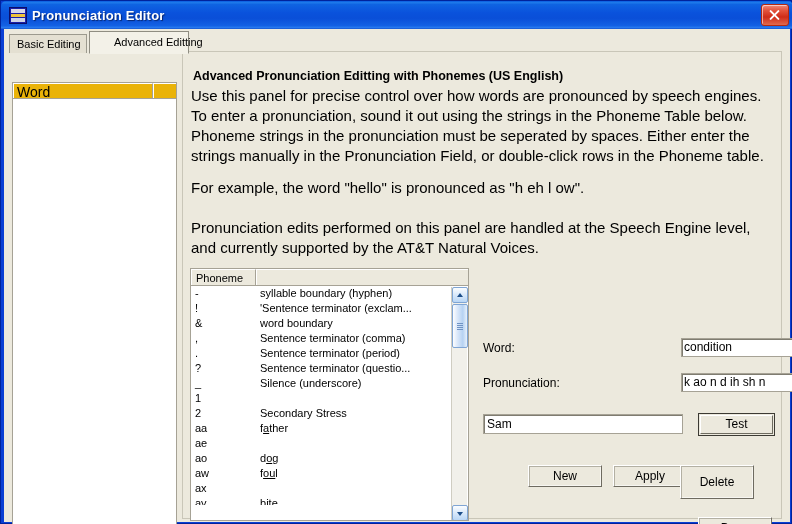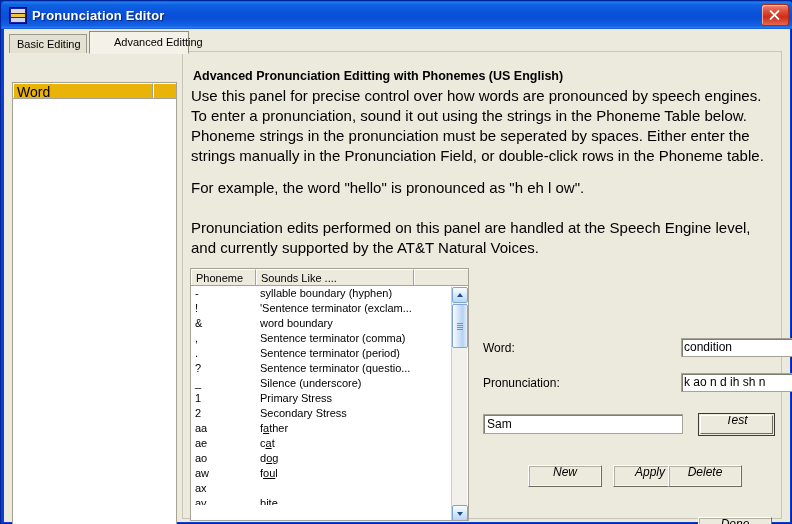--- a/index.html
+++ b/index.html
@@ -364,42 +364,41 @@
     border-bottom-color: #6e6b60;
     box-shadow: 1px 1px 0 #b3b0a3 inset, -1px -1px 0 #f7f6f1 inset;
     font-family: "Liberation Sans", sans-serif;
     font-size: 12px;
     text-align: center;
     color: #000;
     cursor: default;
     position: absolute;
     line-height: 1;
     display: flex;
-    align-items: flex-start;
+    align-items: center;
     justify-content: center;
     padding-bottom: 1px;
-    font-style: italic;
   }
   .btn.default {
     border: 1px solid #3c3a33;
     box-shadow: none;
     background: #ece9dd;
   }
   .btn.default .inner {
     position: absolute;
     left: 1px; top: 1px; right: 1px; bottom: 1px;
     border: 1px solid #ffffff;
     border-right-color: #6e6b60;
     border-bottom-color: #6e6b60;
     pointer-events: none;
   }
   #btn-test   { left: 515px; top: 361px; width: 77px; height: 23px; }
   #btn-new    { left: 345px; top: 413px; width: 74px; height: 22px; }
   #btn-apply  { left: 430px; top: 413px; width: 74px; height: 22px; }
-  #btn-delete { left: 485px; top: 413px; width: 74px; height: 22px; }
+  #btn-delete { left: 497px; top: 413px; width: 74px; height: 34px; }
   #btn-done   { left: 515px; top: 465px; width: 74px; height: 22px; }
 </style>
 </head>
 <body>
 
 <div class="window">
 
   <div class="titlebar">
     <div class="title-icon">
       <span class="bar1"></span>
@@ -435,21 +434,20 @@
       <div class="desc">
         <h1>Advanced Pronunciation Editting with Phonemes (US English)</h1>
         <p>Use this panel for precise control over how words are pronounced by speech engines.  To enter a pronunciation, sound it out using the strings in the Phoneme Table below.  Phoneme strings in the pronunciation must be seperated by spaces.  Either enter the strings manually in the Pronunciation Field, or double-click rows in the Phoneme table.</p>
         <p>For example, the word "hello" is pronounced as "h eh l ow".</p>
         <p>Pronunciation edits performed on this panel are handled at the Speech Engine level, and currently supported by the AT&amp;T Natural Voices.</p>
       </div>
 
       <div class="phoneme-table">
         <div class="pt-header">
           <div class="col c1">Phoneme</div>
-          <div class="col c2">Sounds Like ....</div>
           <div class="col c3"></div>
         </div>
         <div class="pt-rows" id="pt-rows">
             <div class="pt-row">
               <div class="c1">-</div>
               <div class="c2">syllable boundary (hyphen)</div>
             </div>
             <div class="pt-row">
               <div class="c1">!</div>
               <div class="c2">'Sentence terminator (exclam...</div>
@@ -469,33 +467,31 @@
             <div class="pt-row">
               <div class="c1">?</div>
               <div class="c2">Sentence terminator (questio...</div>
             </div>
             <div class="pt-row">
               <div class="c1">_</div>
               <div class="c2">Silence (underscore)</div>
             </div>
             <div class="pt-row">
               <div class="c1">1</div>
-              <div class="c2">Primary Stress</div>
             </div>
             <div class="pt-row">
               <div class="c1">2</div>
               <div class="c2">Secondary Stress</div>
             </div>
             <div class="pt-row">
               <div class="c1">aa</div>
               <div class="c2">f<span class="u">a</span>ther</div>
             </div>
             <div class="pt-row">
               <div class="c1">ae</div>
-              <div class="c2">c<span class="u">a</span>t</div>
             </div>
             <div class="pt-row">
               <div class="c1">ao</div>
               <div class="c2">d<span class="u">o</span>g</div>
             </div>
             <div class="pt-row">
               <div class="c1">aw</div>
               <div class="c2">f<span class="u">ou</span>l</div>
             </div>
             <div class="pt-row">

